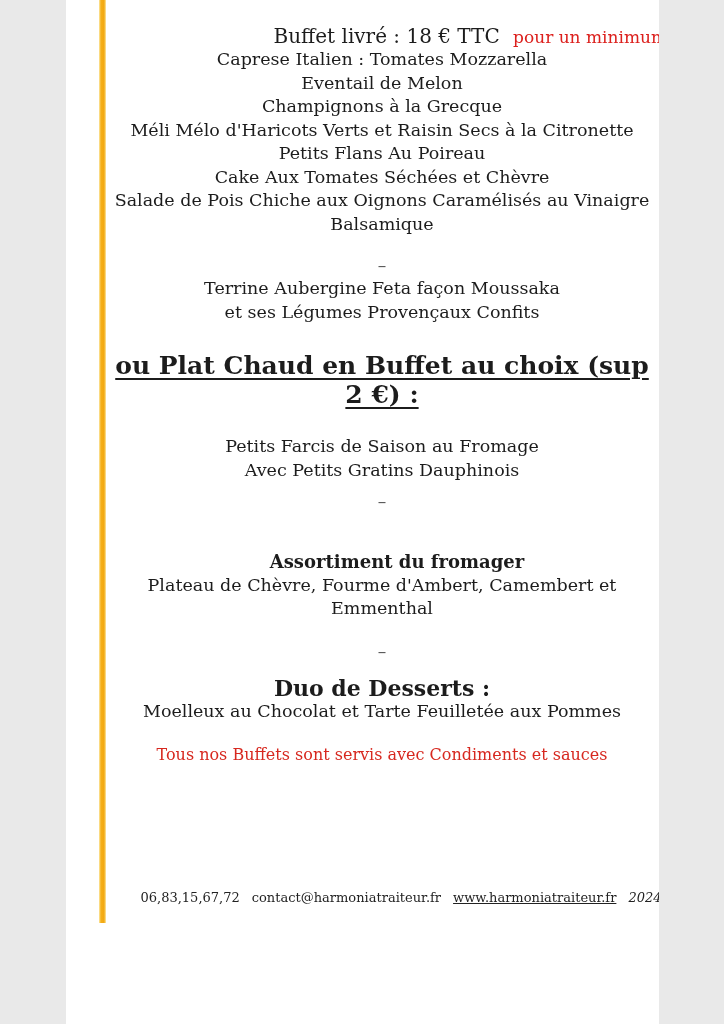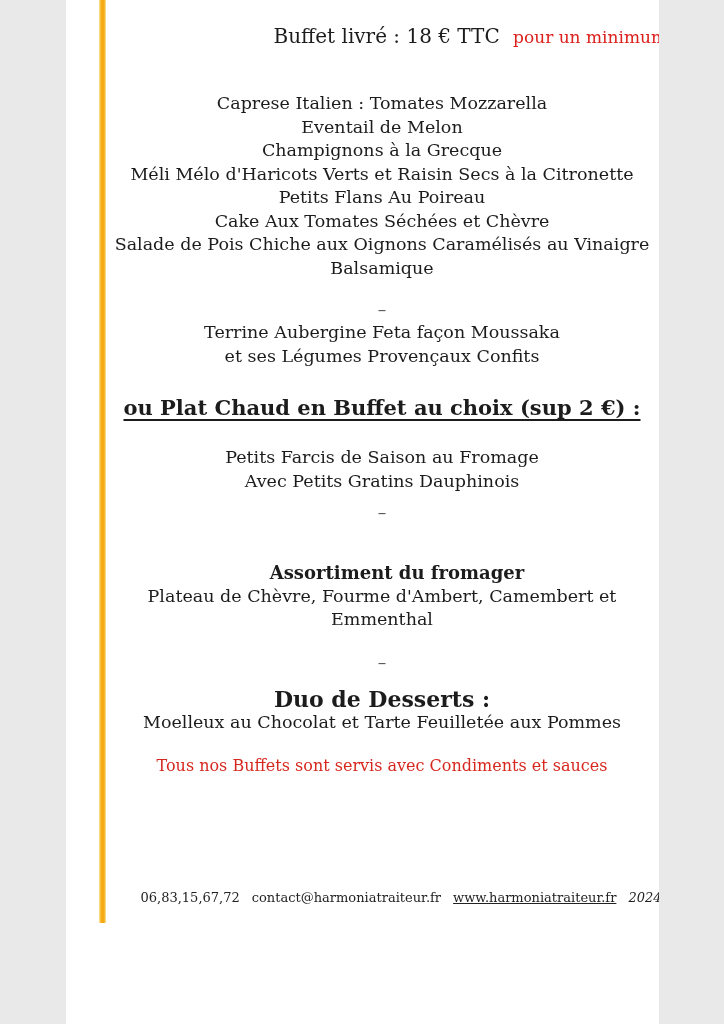--- a/index.html
+++ b/index.html
@@ -37,35 +37,35 @@
     font-size: 17px;
     margin-left: 7px;
   }
   .menu-title {
     margin-top: 47px;
     font-size: 29px;
     font-weight: bold;
     color: #dd1b1b;
     letter-spacing: 0.5px;
   }
-  .starters { margin-top: 44px; }
+  .starters { }
   .line {
     font-size: 17.5px;
     line-height: 23.5px;
   }
   .dash {
     font-size: 17px;
     line-height: 23px;
     color: #555555;
   }
   .dash-1 { margin-top: 18px; }
   .mains  { margin-top: 0; }
   .hot-heading {
     margin-top: 27px;
-    font-size: 21px;
+    font-size: 25px;
     font-weight: bold;
     text-decoration: underline;
     text-decoration-thickness: 2px;
     text-underline-offset: 4px;
   }
   .hot-lines { margin-top: 26px; }
   .dash-2 { margin-top: 8px; }
   .cheese-heading {
     margin-top: 37px;
     font-size: 18px;

